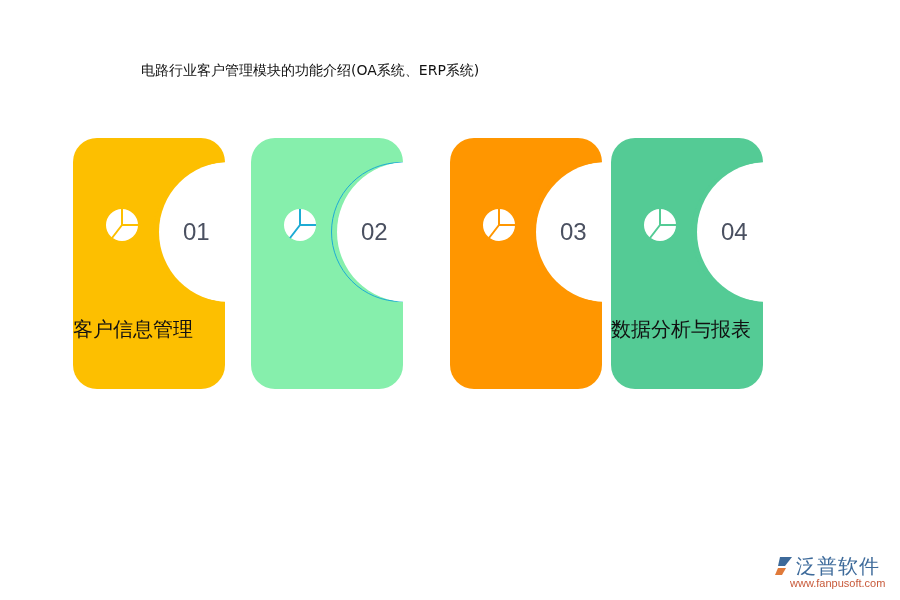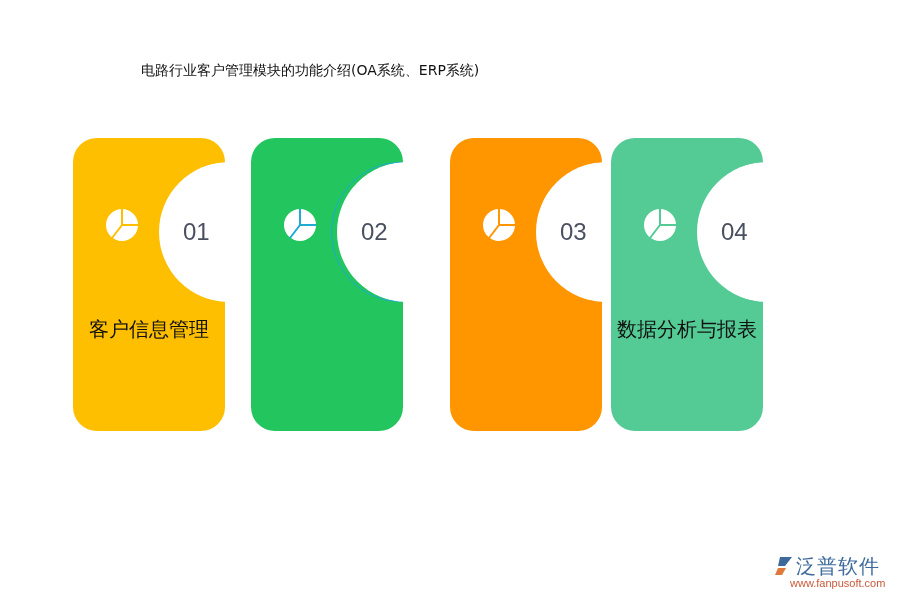--- a/index.html
+++ b/index.html
@@ -1,23 +1,23 @@
 <!DOCTYPE html>
 <html><head>
 <meta charset="utf-8">
 <style>
   html,body{margin:0;padding:0;background:#ffffff;}
   body{width:900px;height:600px;position:relative;overflow:hidden;font-family:"DejaVu Sans",sans-serif;}
   .title{position:absolute;left:141px;top:62px;font-size:14px;color:#111;white-space:nowrap;letter-spacing:0px;font-family:"DejaVu Sans",sans-serif;}
-  .card{position:absolute;top:138px;width:152px;height:293px;border-radius:24px;overflow:hidden;}
+  .card{position:absolute;top:138px;width:152px;height:251px;border-radius:24px;overflow:hidden;}
   .card .circle{position:absolute;top:24px;width:140px;height:140px;border-radius:50%;background:#fff;}
   .card .circle-outline{position:absolute;top:24px;width:140px;height:140px;border-radius:50%;background:transparent;border:1.5px solid #fff;box-sizing:border-box;}
   .card .num{position:absolute;top:80px;font-size:24px;color:#4a5060;font-family:"Liberation Sans",sans-serif;}
   .card .pie{position:absolute;top:71px;left:33px;width:32px;height:32px;}
-  .card .label{position:absolute;top:178px;left:0;width:100%;text-align:center;font-size:20px;color:#111;white-space:nowrap;}
+  .card .label{position:absolute;top:178px;left:0;width:100%;text-align:left;font-size:20px;color:#111;white-space:nowrap;}
   .logo{position:absolute;left:770px;top:553px;width:125px;height:40px;}
   .logo .brand{position:absolute;left:26px;top:0;font-size:20px;color:#3d6a9a;letter-spacing:1px;white-space:nowrap;}
   .logo .url{position:absolute;left:20px;top:24px;font-size:11px;color:#c85a3a;font-family:Liberation Sans, sans-serif;white-space:nowrap;}
   .logo .mark{position:absolute;left:4px;top:2px;width:22px;height:22px;}
 </style>
 </head>
 <body>
 
 <div class="title">电路行业客户管理模块的功能介绍(OA系统、ERP系统)</div>
 
@@ -26,21 +26,21 @@
   <div class="circle-outline" style="left:80px;border-color:#FDBF00;"></div>
   <div class="circle" style="left:88px;"></div>
   <span class="num" style="left:110px;">01</span>
   <svg class="pie" viewBox="0 0 32 32">
       <circle cx="16" cy="16" r="16" fill="#fff"></circle>
       <path d="M16 0 V16 H32 M16 16 L6 29" stroke="#FDBF00" stroke-width="2" fill="none"></path>
     </svg>
   <div class="label">客户信息管理</div>
 </div>
 
-<div class="card" id="card1" style="left:251px;background:#22c55e;">
+<div class="card" id="card1" style="left:251px;background:#86efac;">
   <div class="circle" style="left:86px;"></div>
   <div class="circle-outline" style="left:80px;border-color:#1EABD4;"></div>
   <div class="circle" style="left:88px;"></div>
   <span class="num" style="left:110px;">02</span>
   <svg class="pie" viewBox="0 0 32 32">
       <circle cx="16" cy="16" r="16" fill="#fff"></circle>
       <path d="M16 0 V16 H32 M16 16 L6 29" stroke="#1EABD4" stroke-width="2" fill="none"></path>
     </svg>
 </div>
 

